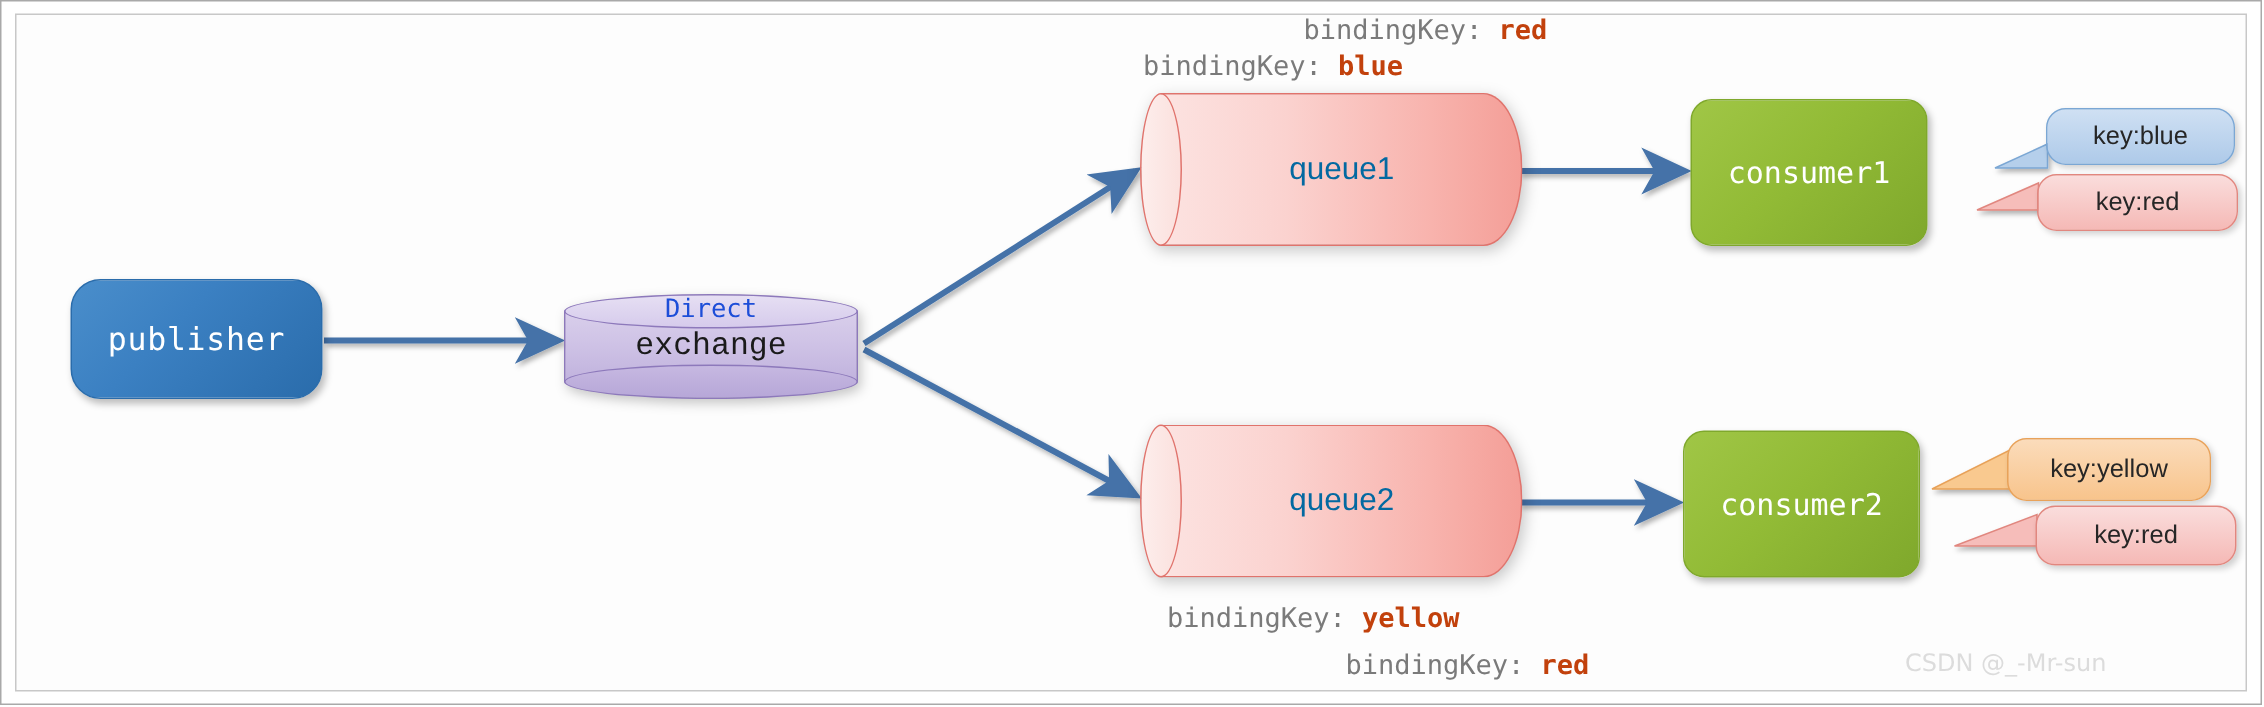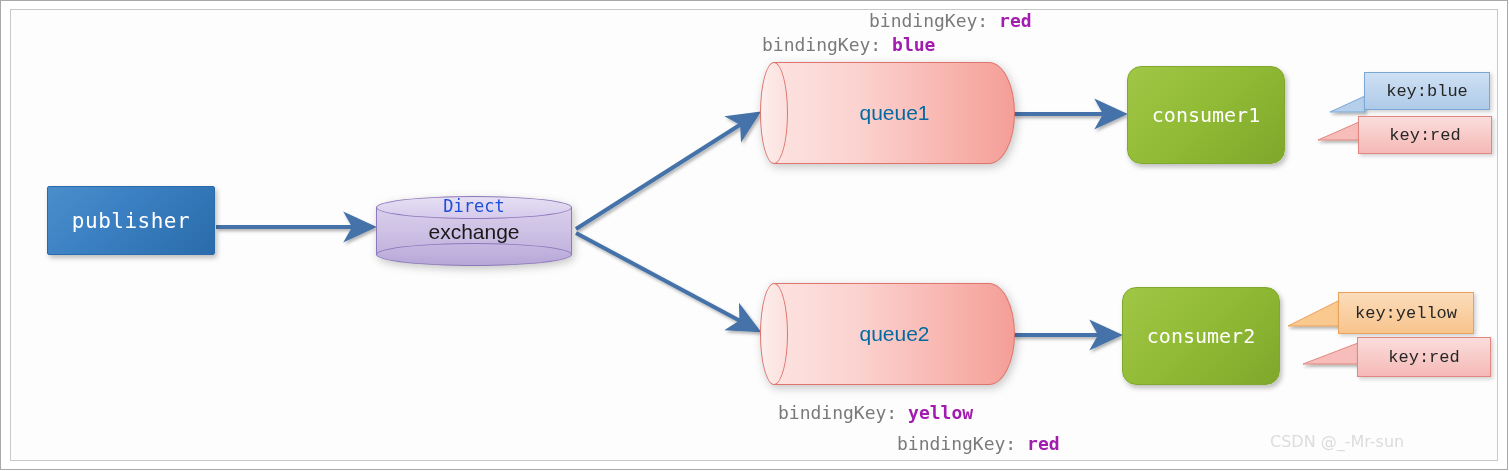--- a/index.html
+++ b/index.html
@@ -34,22 +34,22 @@
     box-sizing: border-box;
     background: #fdfdfd;
     pointer-events: none;
   }
 
   .node { position: absolute; box-sizing: border-box; }
 
   
   .publisher {
     left: 47px; top: 186px;
-    width: 168px; height: 69px;
-    border-radius: 2px;
+    width: 168px; height: 80px;
+    border-radius: 20px;
     background: linear-gradient(135deg, #4a8ecb 0%, #3b80c2 40%, #2a6cab 100%);
     border: 1px solid #2a6cab;
     box-shadow: 2px 3px 5px rgba(0,0,0,0.25);
     display: flex; align-items: center; justify-content: center;
   }
   .publisher .lbl {
     color: #ffffff;
     font-size: 21px;
     font-family: "DejaVu Sans Mono", monospace;
     letter-spacing: 0.5px;
@@ -98,21 +98,21 @@
     font-family: "DejaVu Sans Mono", monospace;
     z-index: 4;
   }
   .ex-main-lbl {
     position: absolute;
     left: 0; top: 24px;
     width: 196px;
     text-align: center;
     font-size: 21px;
     color: #1a1a1a;
-    font-family: Liberation Sans, sans-serif;
+    font-family: Liberation Mono, monospace;
     z-index: 4;
   }
 
   
   .queue-wrap {
     width: 255px; height: 102px;
     filter: drop-shadow(2px 3px 5px rgba(0,0,0,0.22));
   }
   .q1 { left: 760px; top: 62px; }
   .q2 { left: 760px; top: 283px; }
@@ -175,35 +175,35 @@
 
   
   .bk {
     position: absolute;
     font-family: "DejaVu Sans Mono", monospace;
     font-size: 18px;
     color: #7a7a7a;
     white-space: nowrap;
   }
   .bk b {
-    color: #a21caf;
+    color: #c2410c;
     font-weight: bold;
   }
   .bk-blue-top  { left: 762px;  top: 34px; }
   .bk-red-1     { left: 869px;  top: 10px; }
   .bk-yellow-b  { left: 778px;  top: 402px; }
   .bk-red-b     { left: 897px;  top: 433px; }
 
   
   .bubble {
     position: absolute;
-    border-radius: 0;
+    border-radius: 13px;
     box-sizing: border-box;
     display: flex; align-items: center; justify-content: center;
-    font-family: Liberation Mono, monospace;
+    font-family: Liberation Sans, sans-serif;
     font-size: 17px;
     color: #262626;
     box-shadow: 2px 2px 4px rgba(0,0,0,0.18);
   }
   .bub-blue {
     left: 1364px; top: 72px;
     width: 126px; height: 38px;
     background: linear-gradient(180deg, #cfe0f3 0%, #aecae9 100%);
     border: 1px solid #7ba7d4;
   }

